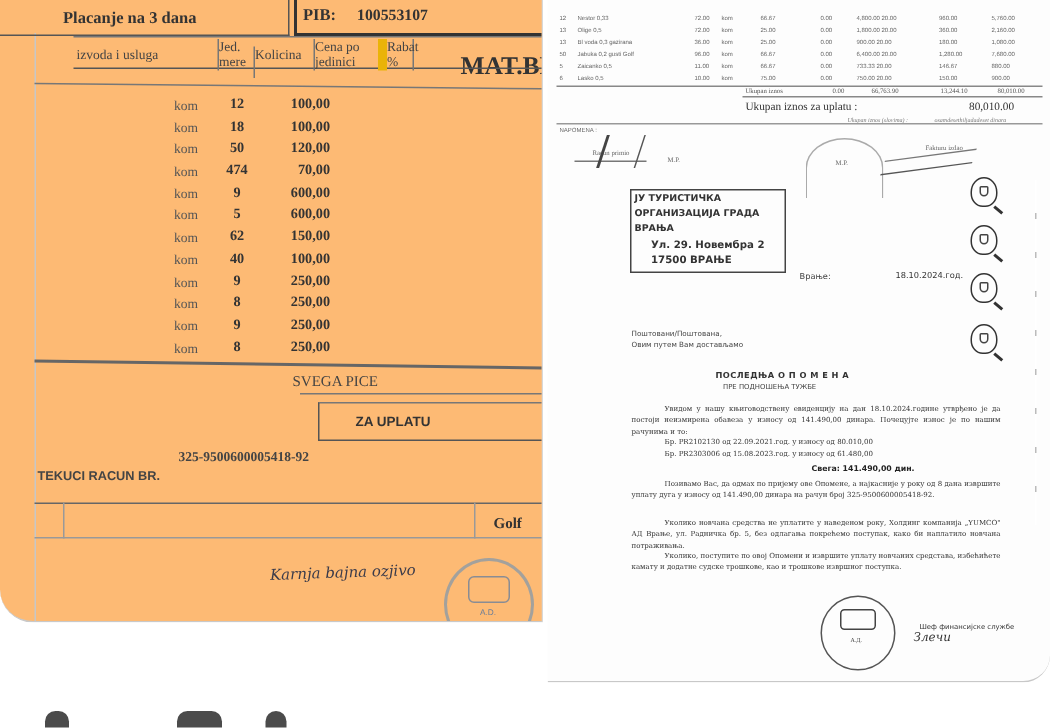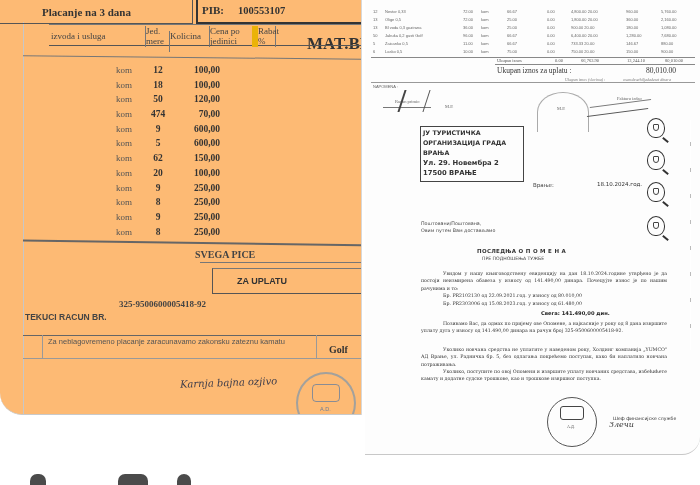--- a/index.html
+++ b/index.html
@@ -36,21 +36,21 @@
   .hr-sub { position: absolute; left: 23px; top: 57px; width: 345px; height: 1px; background: #777; transform: rotate(0.6deg); }
 
   .rows { position: absolute; left: 0; top: 65px; width: 362px; }
   .row { position: relative; height: 14.7px; }
   .row .unit { position: absolute; left: 116px; top: 0; font-size: 9px; color: #555; }
   .row .qty { position: absolute; left: 148px; width: 20px; text-align: center; top: 0; font-size: 9.5px; font-weight: bold; color: #333; }
   .row .price { position: absolute; left: 186px; width: 34px; text-align: right; top: 0; font-size: 9.5px; font-weight: bold; color: #333; }
 
   .hr-items-end { position: absolute; left: 23px; top: 242px; width: 345px; height: 2px; background: #666; transform: rotate(0.8deg); }
 
-  .total-label { position: absolute; left: 195px; top: 249px; font-size: 10px; font-weight: bold; color: #444; }
+  .total-label { position: absolute; left: 195px; top: 249px; font-size: 10px; font-weight: normal; color: #444; }
   .hr-total { position: absolute; left: 200px; top: 262px; width: 170px; height: 1px; background: #777; }
 
   .pay-box { position: absolute; left: 212px; top: 268px; width: 160px; height: 26px; border-left: 1px solid #555; border-top: 1px solid #777; border-bottom: 1px solid #555; }
   .pay-label { position: absolute; left: 237px; top: 276px; font-family: "Liberation Sans", sans-serif; font-size: 9px; font-weight: bold; color: #333; }
 
   .account-label { position: absolute; left: 25px; top: 312px; font-family: "Liberation Sans", sans-serif; font-size: 8.5px; font-weight: bold; color: #444; }
   .account-value { position: absolute; left: 119px; top: 299px; font-size: 9px; font-weight: bold; color: #444; }
 
   .notice-box { position: absolute; left: 23px; top: 335px; width: 345px; height: 24px; border-top: 1px solid #666; border-bottom: 1px solid #999; }
   .notice-inner { position: absolute; left: 42px; top: 335px; width: 275px; height: 24px; border-left: 1px solid #999; border-right: 1px solid #999; }
@@ -95,21 +95,21 @@
   .r-sig-line { position: absolute; left: 18px; top: 107px; width: 48px; height: 1px; background: #777; }
   .r-mp1 { position: absolute; left: 80px; top: 104px; font-size: 4.5px; color: #666; }
   .r-received { position: absolute; left: 252px; top: 96px; font-size: 4.5px; color: #666; }
   .r-sig-scrawl1 { position: absolute; left: 36px; top: 90px; width: 26px; height: 22px; border-left: 2px solid #444; border-right: 1.5px solid #555; transform: skewX(-18deg); }
   .r-sig-scrawl2 { position: absolute; left: 225px; top: 103px; width: 58px; height: 10px; border-bottom: 1.5px solid #555; border-top: 1px solid #777; transform: skewX(-25deg) rotate(-8deg); }
   .r-stamp-arc { position: absolute; left: 172px; top: 92px; width: 52px; height: 40px; border: 1px solid #aaa; border-radius: 50% 50% 0 0; border-bottom: none; }
   .r-mp2 { position: absolute; left: 192px; top: 106px; font-size: 4.5px; color: #666; }
 
   .addr-box { position: absolute; left: 55px; top: 126px; width: 104px; height: 56px; border: 1px solid #444; }
   .addr-line { position: absolute; left: 58px; font-family: "DejaVu Sans", sans-serif; font-weight: bold; font-size: 6.3px; color: #333; white-space: nowrap; }
-  .addr-city { font-size: 6.8px; }
+  .addr-city { font-size: 6.8px; margin-left: 11px; }
   .place-label { position: absolute; left: 168px; top: 182px; font-family: "DejaVu Sans", sans-serif; font-size: 5.5px; color: #444; }
   .date-value { position: absolute; left: 232px; top: 181px; font-family: "DejaVu Sans", sans-serif; font-size: 5.5px; color: #333; }
 
   .emblem { position: absolute; width: 18px; height: 20px; border: 1.5px solid #333; border-radius: 50% 50% 45% 45%; }
   .emblem::after { content: ""; position: absolute; right: -5px; bottom: -4px; width: 7px; height: 2px; background: #333; transform: rotate(40deg); }
   .emblem .cross { position: absolute; left: 5px; top: 5px; width: 6px; height: 7px; border: 1px solid #444; border-radius: 1px 1px 3px 3px; }
 
   .greet1 { position: absolute; left: 56px; top: 221px; font-family: "DejaVu Sans", sans-serif; font-size: 4.8px; color: #444; }
   .greet2 { position: absolute; left: 56px; top: 228px; font-family: "DejaVu Sans", sans-serif; font-size: 4.8px; color: #444; }
   .title1 { position: absolute; left: 112px; top: 248px; font-family: "DejaVu Sans", sans-serif; font-weight: bold; font-size: 5.5px; color: #333; letter-spacing: 0.3px; }
@@ -182,21 +182,21 @@
         <span class="qty">5</span>
         <span class="price">600,00</span>
       </div>
     <div class="row">
         <span class="unit">kom</span>
         <span class="qty">62</span>
         <span class="price">150,00</span>
       </div>
     <div class="row">
         <span class="unit">kom</span>
-        <span class="qty">20</span>
+        <span class="qty">40</span>
         <span class="price">100,00</span>
       </div>
     <div class="row">
         <span class="unit">kom</span>
         <span class="qty">9</span>
         <span class="price">250,00</span>
       </div>
     <div class="row">
         <span class="unit">kom</span>
         <span class="qty">8</span>
@@ -219,21 +219,20 @@
   <div class="hr-total"></div>
 
   <div class="pay-box"></div>
   <div class="pay-label">ZA UPLATU</div>
 
   <div class="account-label">TEKUCI RACUN BR.</div>
   <div class="account-value">325-9500600005418-92</div>
 
   <div class="notice-box"></div>
   <div class="notice-inner"></div>
-  <div class="notice-line1">Za neblagovremeno placanje zaracunavamo zakonsku zateznu kamatu</div>
   <div class="invoice-label">Golf</div>
 
   <div class="handwriting">Karnja bajna ozjivo</div>
   <div class="stamp-left">
     <div class="inner"></div>
     <div class="ad">A.D.</div>
   </div>
 </div>
 
 <div class="right-panel">

